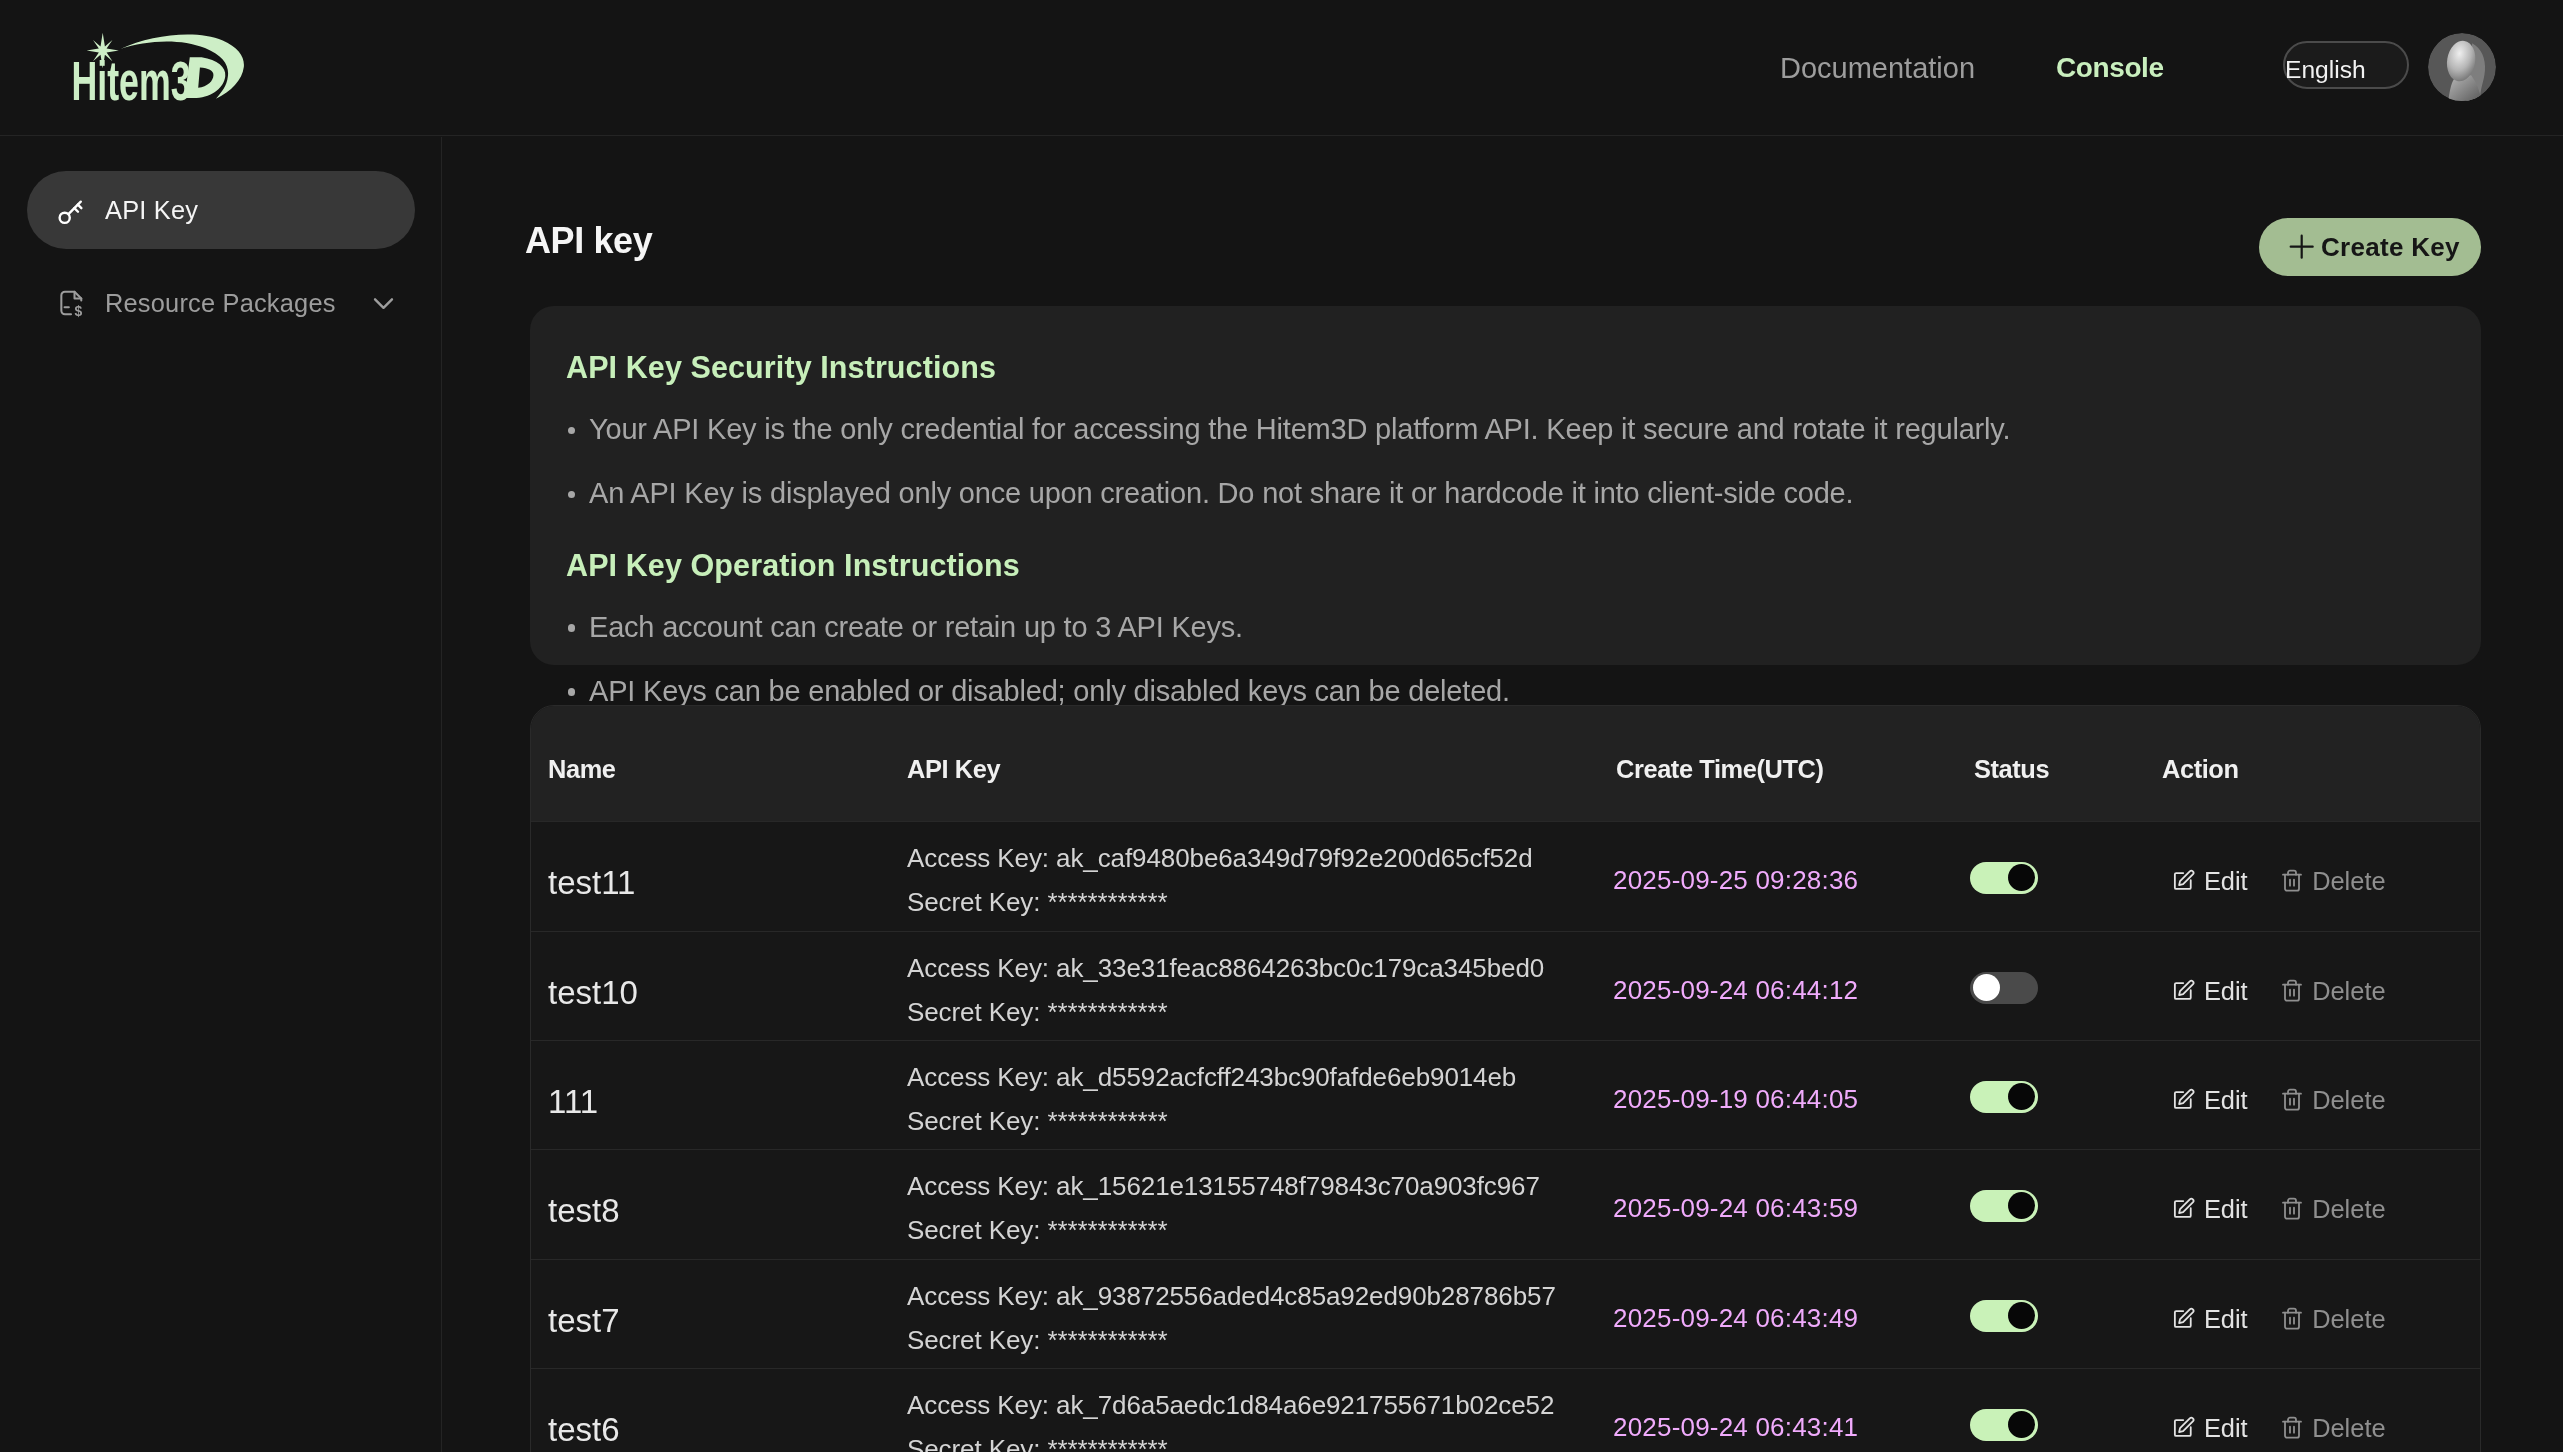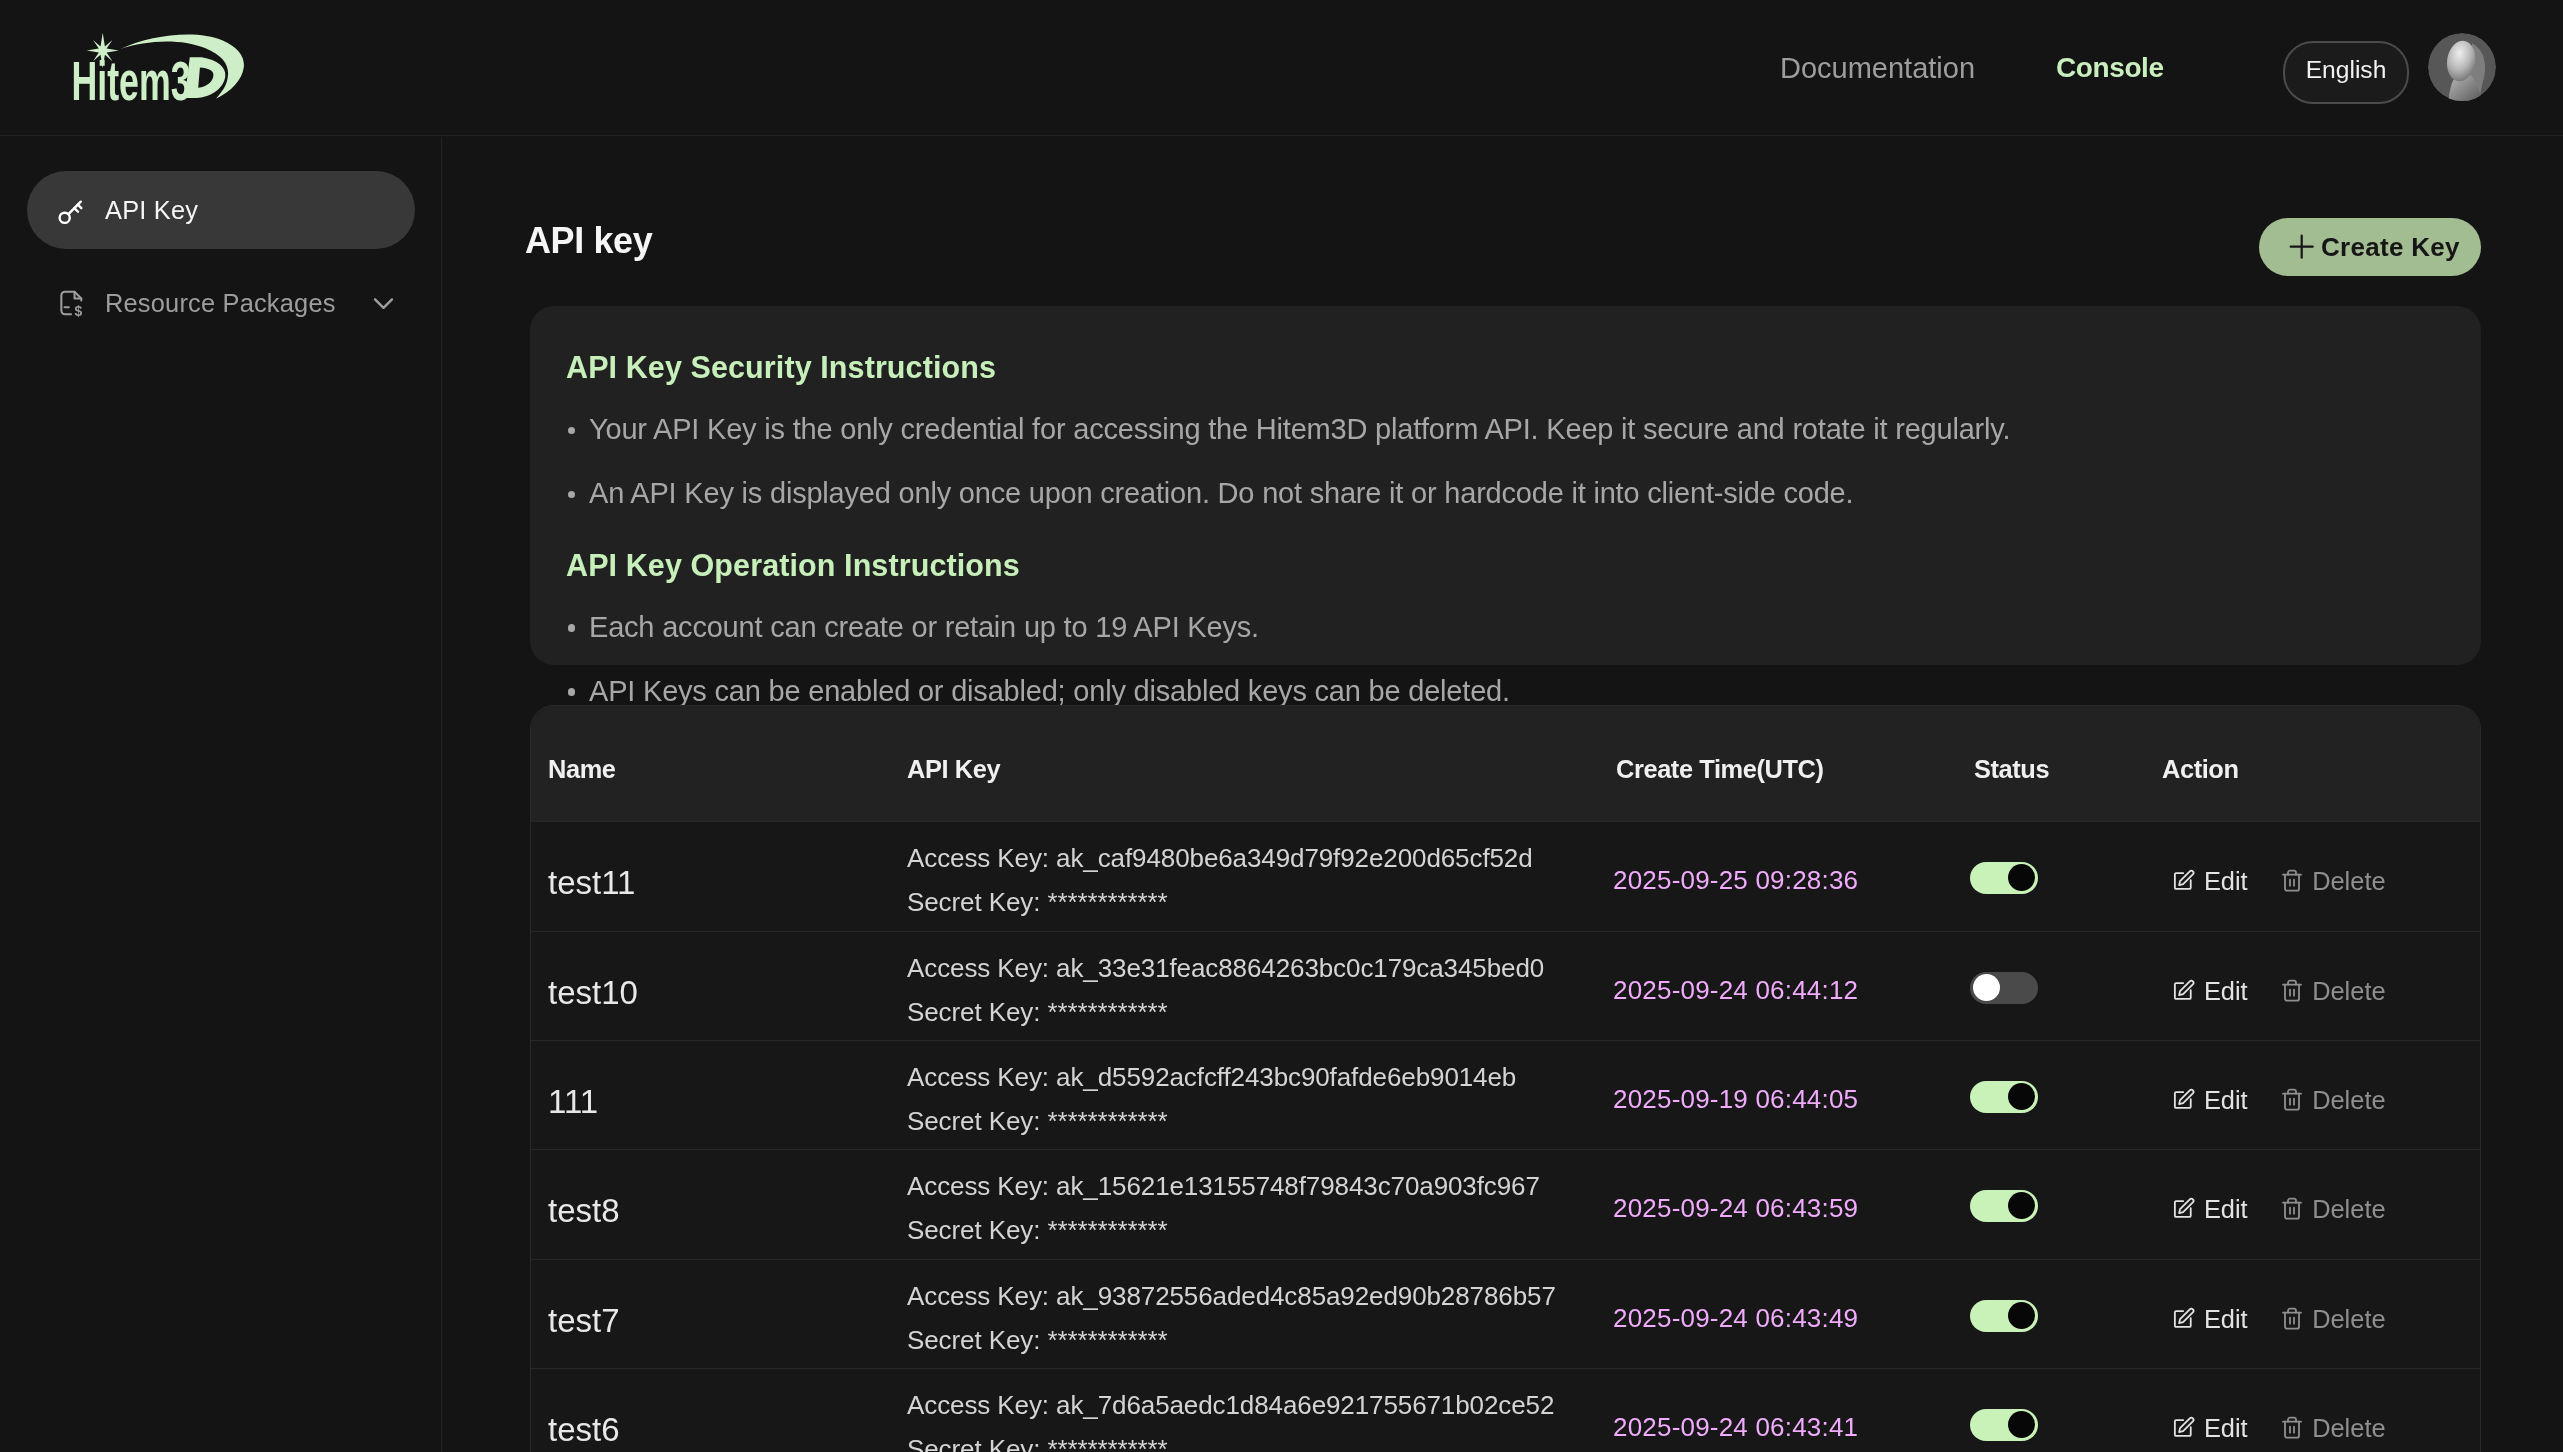--- a/index.html
+++ b/index.html
@@ -3,21 +3,21 @@
 <meta charset="utf-8">
 <style>
 * { margin:0; padding:0; box-sizing:border-box; }
 html,body { width:2563px; height:1453px; background:#141414; font-family:"Liberation Sans", sans-serif; overflow:hidden; }
 
 
 #header { position:absolute; left:0; top:0; width:2563px; height:136px; background:#141414; border-bottom:1.7px solid #242424; }
 .navlink { position:absolute; top:0; height:136px; line-height:136px; font-size:29px; }
 #nav-doc { left:1780px; color:#9d9d9d; }
 #nav-console { left:2056px; color:#c9efbe; font-weight:700; font-size:28px; letter-spacing:-0.4px; }
-#eng { position:absolute; left:2283px; top:41px; width:126px; height:63px; border:2.5px solid #4b4b4b; border-radius:30px; background:#1b1b1b; color:#f2f2f2; font-size:24.6px; text-align:center; line-height:54px; }
+#eng { position:absolute; left:2283px; top:41px; width:126px; height:48px; border:2.5px solid #4b4b4b; border-radius:30px; background:#1b1b1b; color:#f2f2f2; font-size:24.6px; line-height:54px; }
 #avatar { position:absolute; left:2428px; top:33px; width:68px; height:68px; border-radius:50%; overflow:hidden; }
 
 
 #sidebar { position:absolute; left:0; top:137px; width:442px; height:1315px; border-right:1.7px solid #242424; }
 #side-pill { position:absolute; left:27px; top:34px; width:388px; height:78px; background:#383838; border-radius:39px; }
 .side-item { position:absolute; left:0; width:442px; height:78px; }
 .side-ic { position:absolute; left:56px; top:50%; transform:translateY(-50%); }
 .side-label { position:absolute; left:105px; top:50%; transform:translateY(-50%); font-size:25.4px; color:#9d9d9d; letter-spacing:0.2px; }
 .side-label.on { color:#f5f5f5; }
 
@@ -126,21 +126,21 @@
   </div>
 
   <div id="infocard">
     <h3>API Key Security Instructions</h3>
     <ul>
       <li>Your API Key is the only credential for accessing the Hitem3D platform API. Keep it secure and rotate it regularly.</li>
       <li>An API Key is displayed only once upon creation. Do not share it or hardcode it into client-side code.</li>
     </ul>
     <h3>API Key Operation Instructions</h3>
     <ul class="u2">
-      <li>Each account can create or retain up to 19 API Keys.</li>
+      <li>Each account can create or retain up to 3 API Keys.</li>
       <li>API Keys can be enabled or disabled; only disabled keys can be deleted.</li>
     </ul>
   </div>
 
   <div id="tablecard">
     <div id="thead">
       <span class="th" style="left:17px;">Name</span>
       <span class="th" style="left:376px;">API Key</span>
       <span class="th" style="left:1085px;">Create Time(UTC)</span>
       <span class="th" style="left:1443px;">Status</span>

